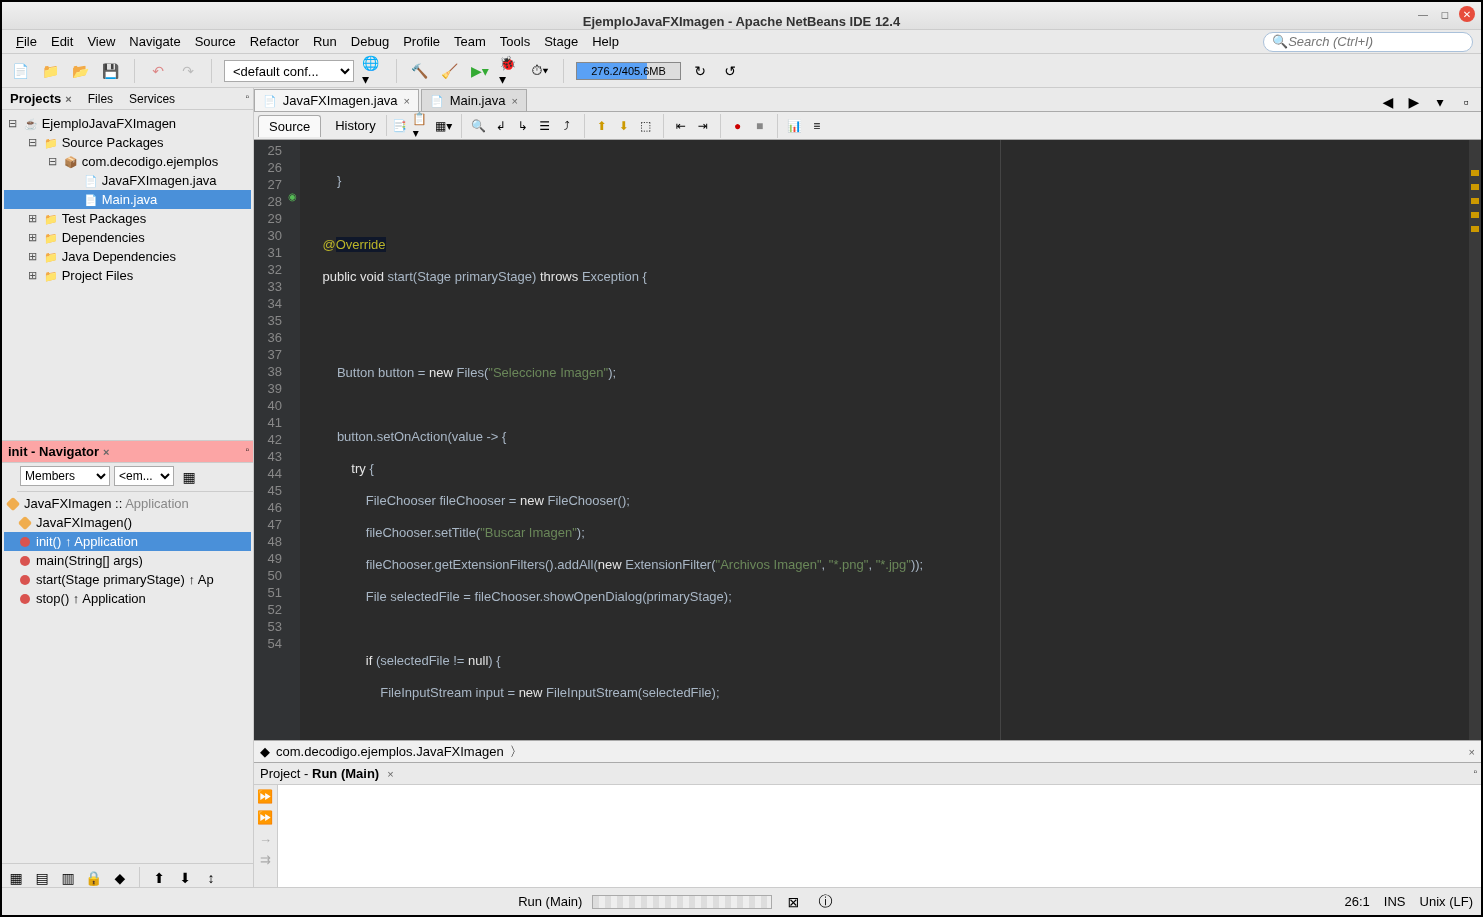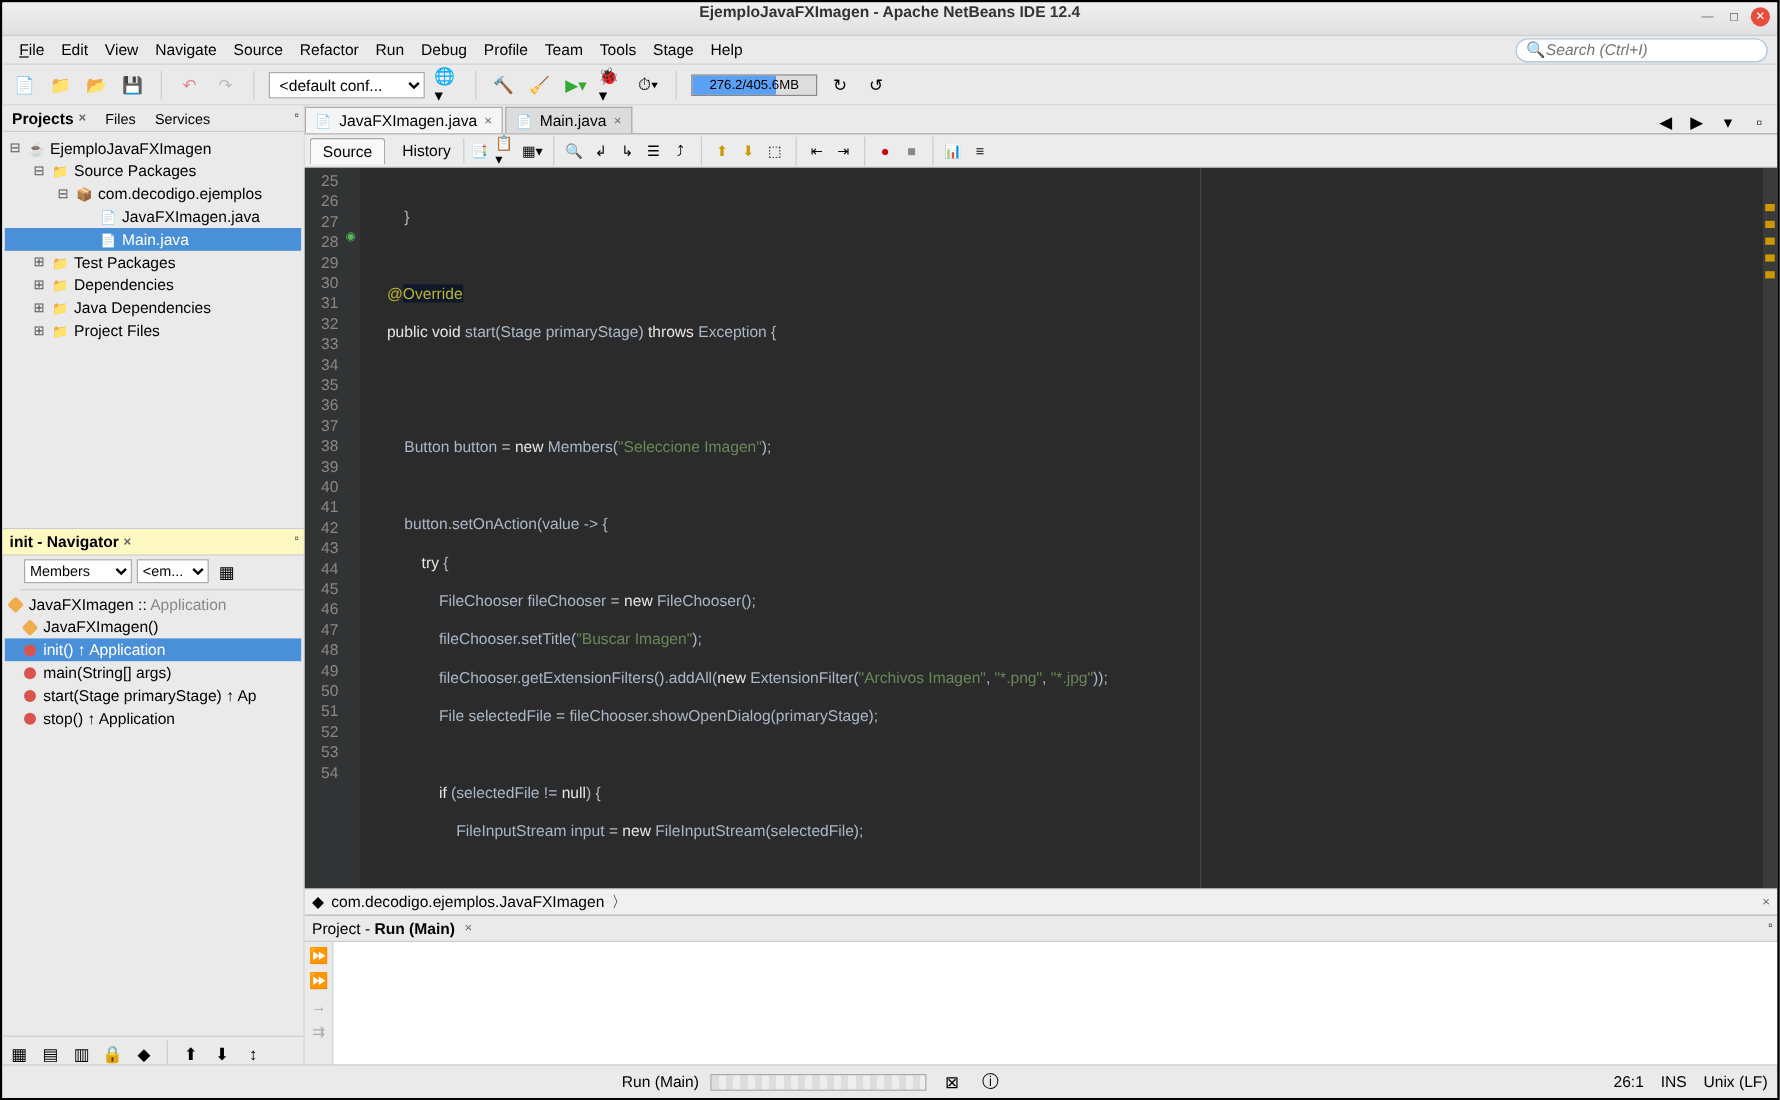--- a/index.html
+++ b/index.html
@@ -1,18 +1,18 @@
 <!DOCTYPE html>
 <html><head>
 <meta charset="utf-8">
 <style>
 * { margin: 0; padding: 0; box-sizing: border-box; font-family: "Liberation Sans", Arial, sans-serif; font-size: 13px; }
 body { background: #f5f5f5; width: 1483px; height: 917px; overflow: hidden; border: 2px solid #000; }
 .window { background: #eaeaea; height: 913px; display: flex; flex-direction: column; }
-.titlebar { height: 28px; background: linear-gradient(#f0f0f0,#e0e0e0); display: flex; align-items: flex-start; justify-content: center; position: relative; border-bottom: 1px solid #ccc; }
+.titlebar { height: 28px; background: linear-gradient(#f0f0f0,#e0e0e0); display: flex; align-items: flex-end; justify-content: center; position: relative; border-bottom: 1px solid #ccc; }
 .titlebar-title { font-weight: bold; color: #333; }
 .win-controls { position: absolute; right: 6px; top: 4px; display: flex; gap: 6px; }
 .win-btn { width: 16px; height: 16px; border-radius: 50%; display: flex; align-items: center; justify-content: center; font-size: 10px; cursor: pointer; color:#666;}
 .win-close { background: #e74c3c; color: #fff; }
 .menubar { height: 24px; background: #eaeaea; display: flex; align-items: center; padding: 0 8px; gap: 2px; border-bottom: 1px solid #ccc; }
 .menubar .menu-item { padding: 2px 6px; cursor: pointer; }
 .menu-item u { text-decoration: underline; }
 .search-box { margin-left: auto; display: flex; align-items: center; border: 1px solid #aac1da; background: #fff; border-radius: 10px; padding: 1px 8px; width: 210px; height: 20px;}
 .search-box input { border: none; outline: none; width: 100%; font-style: italic; color: #777; background: transparent;}
 .toolbar { height: 34px; background: #eaeaea; display: flex; align-items: center; padding: 0 8px; gap: 8px; border-bottom: 1px solid #ccc; }
@@ -33,21 +33,21 @@
 .indent-0 { padding-left: 4px; }
 .indent-1 { padding-left: 24px; }
 .indent-2 { padding-left: 44px; }
 .indent-3 { padding-left: 64px; }
 .tree-exp { width: 12px; display:inline-block; color:#555; font-size:11px; }
 .ic-coffee::before{content:"☕";font-size:11px;}
 .ic-folder::before{content:"📁";font-size:11px;}
 .ic-pkg::before{content:"📦";font-size:11px;}
 .ic-java::before{content:"📄";font-size:11px;}
 .nav-panel { border-top: 1px solid #ccc; flex: 1; display: flex; flex-direction: column; min-height: 0;}
-.nav-header { display:flex; align-items:center; padding: 2px 6px; font-size: 12px; font-weight: bold; background:#fef9c3; border-bottom:1px solid #ccc; height:22px; position:relative;}
+.nav-header { display:flex; align-items:center; padding: 2px 6px; font-size: 12px; font-weight: bold; background:#fca5a5; border-bottom:1px solid #ccc; height:22px; position:relative;}
 .nav-filter { display: flex; padding: 3px; gap: 4px; border-bottom: 1px solid #ccc; margin-left: 15px;}
 .nav-filter select, .nav-filter input { border:1px solid #aaa; height:20px; font-size:12px; background:#fff;}
 .nf-members{width:90px;} .nf-empty{width:60px;}
 .nav-tree { flex: 1; overflow: auto; padding: 2px;}
 .nav-item { padding: 2px 6px 2px 16px; display: flex; align-items: center; gap: 6px; cursor: pointer; }
 .nav-item.selected { background: #4a90d9; color: #fff; }
 .nav-dot { width: 10px; height: 10px; border-radius: 50%; flex-shrink: 0;}
 .dot-red { background: #d9534f; }
 .dot-orange { background: #f0ad4e; transform: rotate(45deg); border-radius:2px;}
 .nav-gray { color: #888; }
@@ -341,21 +341,21 @@
             <div style="color:#5b5;font-size:10px;">◉</div>
           </div>
         <div class="code">
           <div class="code-ruler"></div>
 <div class="code-line"><span>        }</span></div>
 <div class="code-line"></div>
 <div class="code-line"><span class="ann">    @</span><span class="ann hl">Override</span></div>
 <div class="code-line"><span>    </span><span class="kw">public</span><span class="kw"> void </span><span>start</span><span>(Stage primaryStage) </span><span class="kw">throws</span><span> Exception {</span></div>
 <div class="code-line"></div>
 <div class="code-line"></div>
-<div class="code-line"><span>        Button button = </span><span class="kw">new</span><span> Members(</span><span class="str">"Seleccione Imagen"</span><span>);</span></div>
+<div class="code-line"><span>        Button button = </span><span class="kw">new</span><span> Files(</span><span class="str">"Seleccione Imagen"</span><span>);</span></div>
 <div class="code-line"></div>
 <div class="code-line"><span>        button.setOnAction(value -&gt; {</span></div>
 <div class="code-line"><span>            </span><span class="kw">try</span><span> {</span></div>
 <div class="code-line"><span>                FileChooser fileChooser = </span><span class="kw">new</span><span> FileChooser();</span></div>
 <div class="code-line"><span>                fileChooser.setTitle(</span><span class="str">"Buscar Imagen"</span><span>);</span></div>
 <div class="code-line"><span>                fileChooser.getExtensionFilters().addAll(</span><span class="kw">new</span><span> ExtensionFilter(</span><span class="str">"Archivos Imagen"</span><span>, </span><span class="str">"*.png"</span><span>, </span><span class="str">"*.jpg"</span><span>));</span></div>
 <div class="code-line"><span>                File selectedFile = fileChooser.showOpenDialog(primaryStage);</span></div>
 <div class="code-line"></div>
 <div class="code-line"><span>                </span><span class="kw">if</span><span> (selectedFile != </span><span class="kw">null</span><span>) {</span></div>
 <div class="code-line"><span>                    FileInputStream input = </span><span class="kw">new</span><span> FileInputStream(selectedFile);</span></div>

